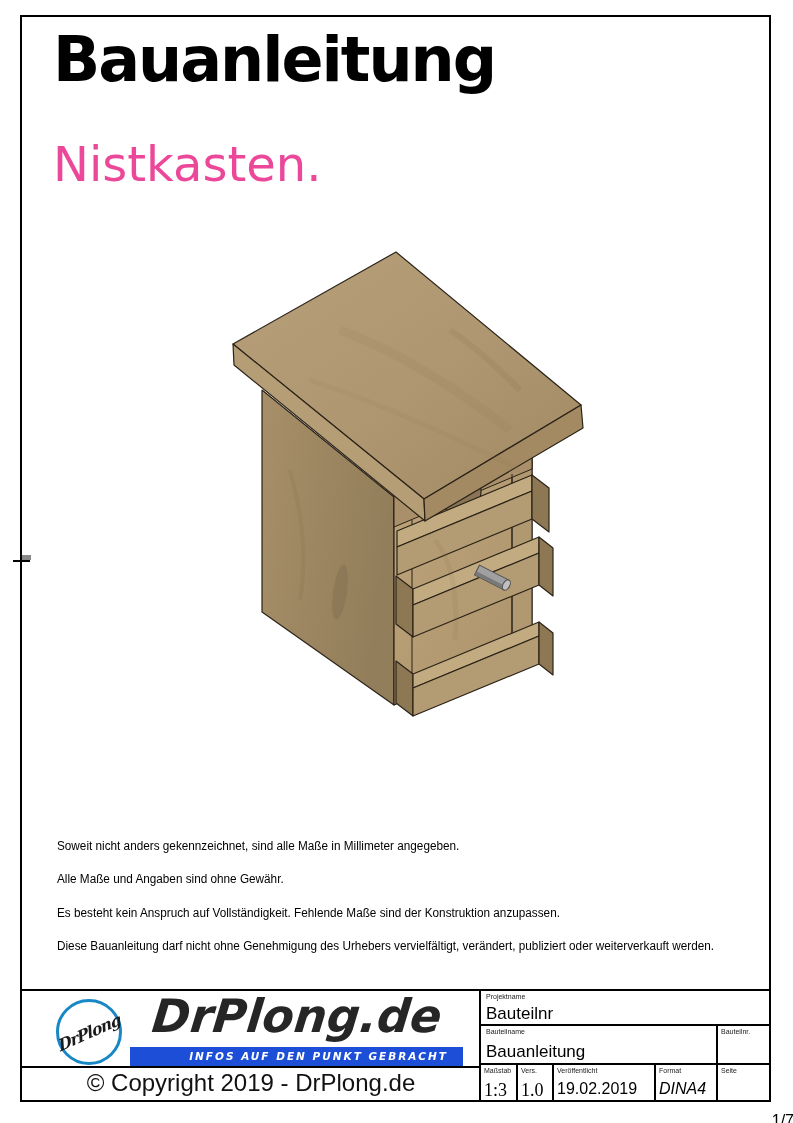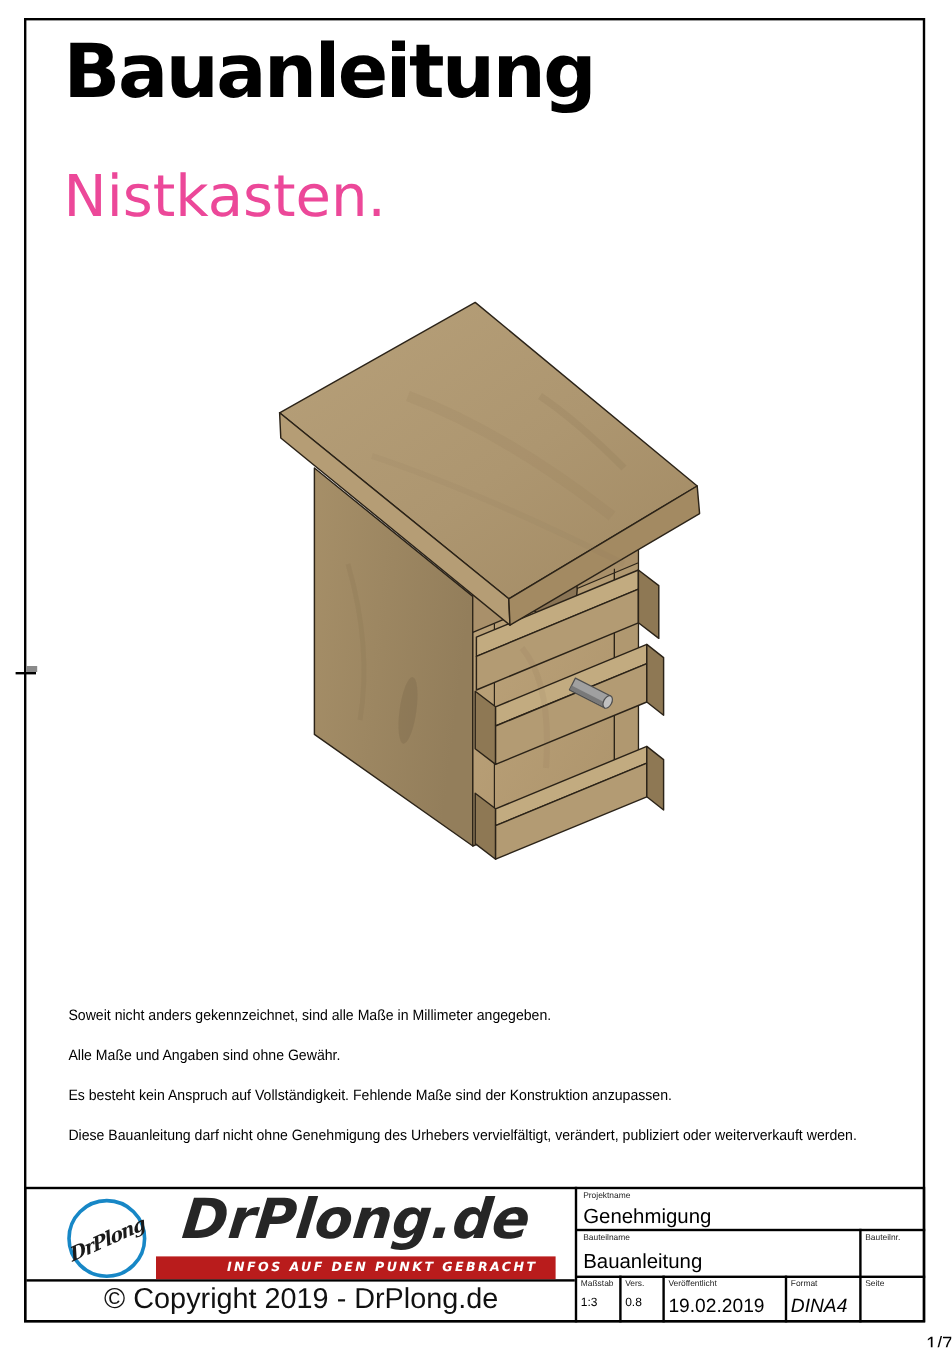--- a/index.html
+++ b/index.html
@@ -27,28 +27,28 @@
                  border:3.5px solid #1787c6; border-radius:50%; background:#fff;
                  z-index:3; display:flex; align-items:center; justify-content:center; }
   .logo-script { font-family:"DejaVu Serif", serif; font-style:italic; font-weight:bold;
                  font-size:16px; color:#1a1a1a; transform:rotate(-24deg) skewX(-10deg);
                  letter-spacing:-1px; }
   .brand-name { position:absolute; left:128px; top:992px; width:338px; text-align:center;
                 font-family:"DejaVu Sans", sans-serif; font-style:italic; font-weight:bold;
                 font-size:46px; color:#262626; transform:skewX(-6deg); z-index:2;
                 letter-spacing:0px; line-height:1.05; }
   .brand-banner { position:absolute; left:130px; top:1047px; width:333px; height:19px;
-                  background:#b91c1c; color:#fff; z-index:2;
+                  background:#1d4ed8; color:#fff; z-index:2;
                   font-family:"DejaVu Sans", sans-serif; font-style:italic; font-weight:bold;
                   font-size:10.5px; letter-spacing:2px; text-align:center; line-height:19px;padding-left:44px; }
   .copyright { position:absolute; left:22px; top:1069px; width:458px; text-align:center;
                font-size:24px; color:#111; }
   .tb-label { position:absolute; font-size:7px; color:#222; }
   .tb-value { position:absolute; font-size:17px; color:#000; }
-  .tb-value-sm { position:absolute; font-size:10px; color:#000; }
+  .tb-value-sm { position:absolute; font-size:18px; color:#000;font-family:Liberation Serif, serif; }
   .tick { position:absolute; left:13px; top:560px; width:17px; height:2px; background:#000; }
   .tick-smudge { position:absolute; left:22px; top:555px; width:9px; height:5px;
                  background:#8a8a8a; }
 </style>
 </head>
 <body>
 
 <div class="page">
 
   <div class="frame"></div>
@@ -151,33 +151,33 @@
   <div class="hline" style="left:22px; top:1066px; width:457px; height:1.5px;"></div>
 
   <div class="logo-circle">
     <span class="logo-script">DrPlong</span>
   </div>
   <div class="brand-name">DrPlong.de</div>
   <div class="brand-banner">INFOS AUF DEN PUNKT GEBRACHT</div>
   <div class="copyright">© Copyright 2019 - DrPlong.de</div>
 
   <div class="tb-label" style="left:486px; top:993px;">Projektname</div>
-  <div class="tb-value" style="left:486px; top:1004px;">Genehmigung</div>
+  <div class="tb-value" style="left:486px; top:1004px;">Bauteilnr</div>
 
   <div class="tb-label" style="left:486px; top:1028px;">Bauteilname</div>
   <div class="tb-value" style="left:486px; top:1042px;">Bauanleitung</div>
 
   <div class="tb-label" style="left:721px; top:1028px;">Bauteilnr.</div>
   <div class="tb-value" style="left:721px; top:1042px;"></div>
 
   <div class="tb-label" style="left:484px; top:1067px;">Maßstab</div>
   <div class="tb-value-sm" style="left:484px; top:1080px;">1:3</div>
 
   <div class="tb-label" style="left:521px; top:1067px;">Vers.</div>
-  <div class="tb-value-sm" style="left:521px; top:1080px;">0.8</div>
+  <div class="tb-value-sm" style="left:521px; top:1080px;">1.0</div>
 
   <div class="tb-label" style="left:557px; top:1067px;">Veröffentlicht</div>
   <div class="tb-value" style="left:557px; top:1080px; font-size:16px;">19.02.2019</div>
 
   <div class="tb-label" style="left:659px; top:1067px;">Format</div>
   <div class="tb-value" style="left:659px; top:1080px; font-size:16px;font-style:italic;">DINA4</div>
 
   <div class="tb-label" style="left:721px; top:1067px;">Seite</div>
   <div class="tb-value" style="left:717px; top:1112px; width:77px; text-align:right; font-size:16px;">1/7</div>
 

